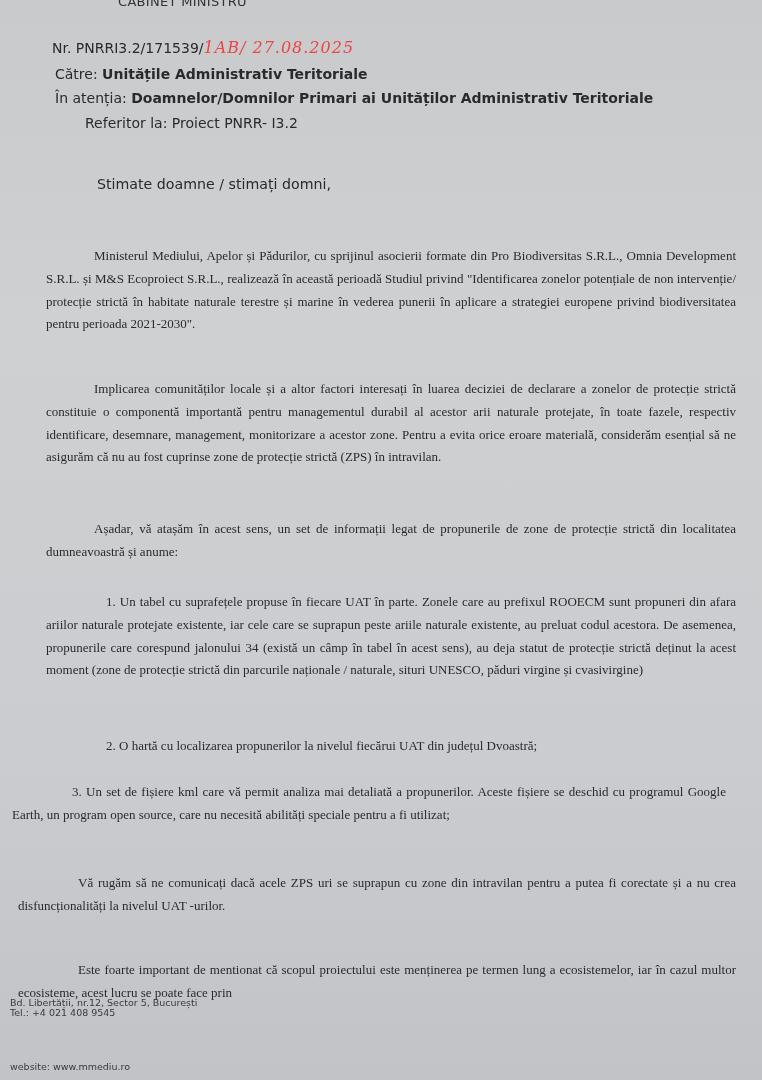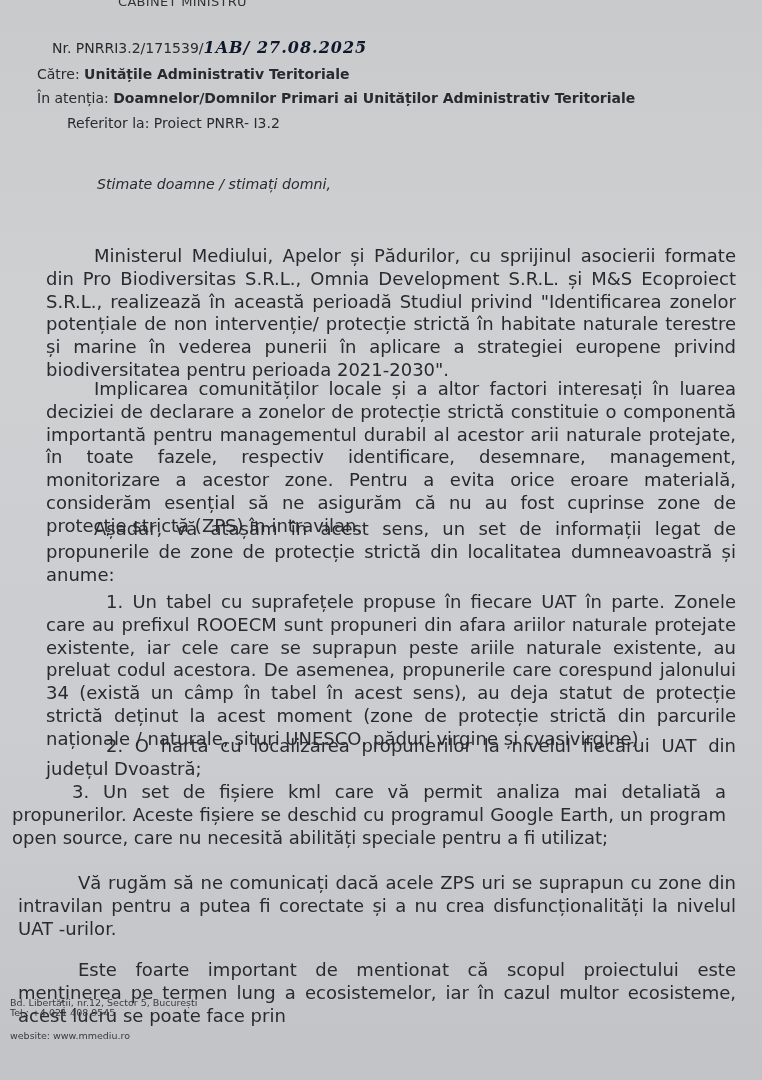--- a/index.html
+++ b/index.html
@@ -7,26 +7,26 @@
       width: 762px; height: 1080px; overflow: hidden;
       background: linear-gradient(180deg, #c9cacc 0%, #cfd0d2 30%, #cbcccf 70%, #c2c3c6 100%);
       font-family: "DejaVu Sans", sans-serif;
       color: #2a2a2e;
       position: relative;
     }
     .page { position: absolute; inset: 0; }
     .abs { position: absolute; white-space: nowrap; }
     .hdr-cab { left: 118px; top: -6px; font-size: 13px; letter-spacing: 0.3px; color: #333; }
     .nr { left: 52px; top: 38px; font-size: 14px; }
-    .hand { font-family: "DejaVu Serif", serif; font-style: italic; color: #0f172a; font-size: 16px; letter-spacing: 1px; font-weight: bold; }
-    .meta { font-size: 14px; left: 37px; }
+    .hand { font-family: "DejaVu Serif", serif; font-style: italic; color: #ef4444; font-size: 16px; letter-spacing: 1px; }
+    .meta { font-size: 14px; left: 55px; }
     .meta b { font-weight: bold; }
     .p {
       position: absolute; left: 46px; width: 690px;
-      font-size: 18px; line-height: 22.8px; text-align: justify;
+      font-size: 13px; line-height: 22.8px; text-align: justify; font-family: Liberation Serif, serif;
     }
     .indent { text-indent: 48px; }
     .li { text-indent: 60px; margin-top: 7px; }
     .footer { left: 10px; font-size: 9.5px; line-height: 13px; color: #3a3a3e; }
   </style>
 </head>
 <body>
 
 <div class="page">
   <div class="abs hdr-cab">CABINET MINISTRU</div>
@@ -42,29 +42,29 @@
   </div>
   <div class="abs meta" style="top:90px;">
     <span>În atenția:</span>
     <b>Doamnelor/Domnilor Primari ai Unităților Administrativ Teritoriale</b>
   </div>
   <div class="abs meta" style="top:115px;margin-left:30px;">
     <span>Referitor la:</span>
     <span>Proiect PNRR- I3.2</span>
   </div>
 
-  <div class="abs" style="left:97px; top:176px; font-size:14.2px;font-style:italic;">Stimate doamne / stimați domni,</div>
+  <div class="abs" style="left:97px; top:176px; font-size:14.2px;">Stimate doamne / stimați domni,</div>
 
   <div class="p indent" style="top:245px;">Ministerul Mediului, Apelor și Pădurilor, cu sprijinul asocierii formate din Pro Biodiversitas S.R.L., Omnia Development S.R.L. și M&amp;S Ecoproiect S.R.L., realizează în această perioadă Studiul privind "Identificarea zonelor potențiale de non intervenție/ protecție strictă în habitate naturale terestre și marine în vederea punerii în aplicare a strategiei europene privind biodiversitatea pentru perioada 2021-2030".</div>
   <div class="p indent" style="top:378px;">Implicarea comunităților locale și a altor factori interesați în luarea deciziei de declarare a zonelor de protecție strictă constituie o componentă importantă pentru managementul durabil al acestor arii naturale protejate, în toate fazele, respectiv identificare, desemnare, management, monitorizare a acestor zone. Pentru a evita orice eroare materială, considerăm esențial să ne asigurăm că nu au fost cuprinse zone de protecție strictă (ZPS) în intravilan.</div>
   <div class="p indent" style="top:518px;">Așadar, vă atașăm în acest sens, un set de informații legat de propunerile de zone de protecție strictă din localitatea dumneavoastră și anume:</div>
 
   <div class="p li" style="top:584px;">1. Un tabel cu suprafețele propuse în fiecare UAT în parte. Zonele care au prefixul ROOECM sunt propuneri din afara ariilor naturale protejate existente, iar cele care se suprapun peste ariile naturale existente, au preluat codul acestora. De asemenea, propunerile care corespund jalonului 34 (există un câmp în tabel în acest sens), au deja statut de protecție strictă deținut la acest moment (zone de protecție strictă din parcurile naționale / naturale, situri UNESCO, păduri virgine și cvasivirgine)</div>
   <div class="p li" style="top:728px;">2. O hartă cu localizarea propunerilor la nivelul fiecărui UAT din județul Dvoastră;</div>
   <div class="p li" style="top:774px; left:12px; width:714px;">3. Un set de fișiere kml care vă permit analiza mai detaliată a propunerilor. Aceste fișiere se deschid cu programul Google Earth, un program open source, care nu necesită abilități speciale pentru a fi utilizat;</div>
 
   <div class="p li" style="top:865px; left:18px; width:718px;">Vă rugăm să ne comunicați dacă acele ZPS uri se suprapun cu zone din intravilan pentru a putea fi corectate și a nu crea disfuncționalități la nivelul UAT -urilor.</div>
   <div class="p li" style="top:952px; left:18px; width:718px;">Este foarte important de mentionat că scopul proiectului este menținerea pe termen lung a ecosistemelor, iar în cazul multor ecosisteme, acest lucru se poate face prin</div>
 
   <div class="abs footer" style="top:996px;">Bd. Libertății, nr.12, Sector 5, București</div>
   <div class="abs footer" style="top:1006px;">Tel.: +4 021 408 9545</div>
-  <div class="abs footer" style="top:1029px;">website: www.mmediu.ro</div>
+  <div class="abs footer" style="top:1060px;">website: www.mmediu.ro</div>
 </div>
 
 </body></html>

